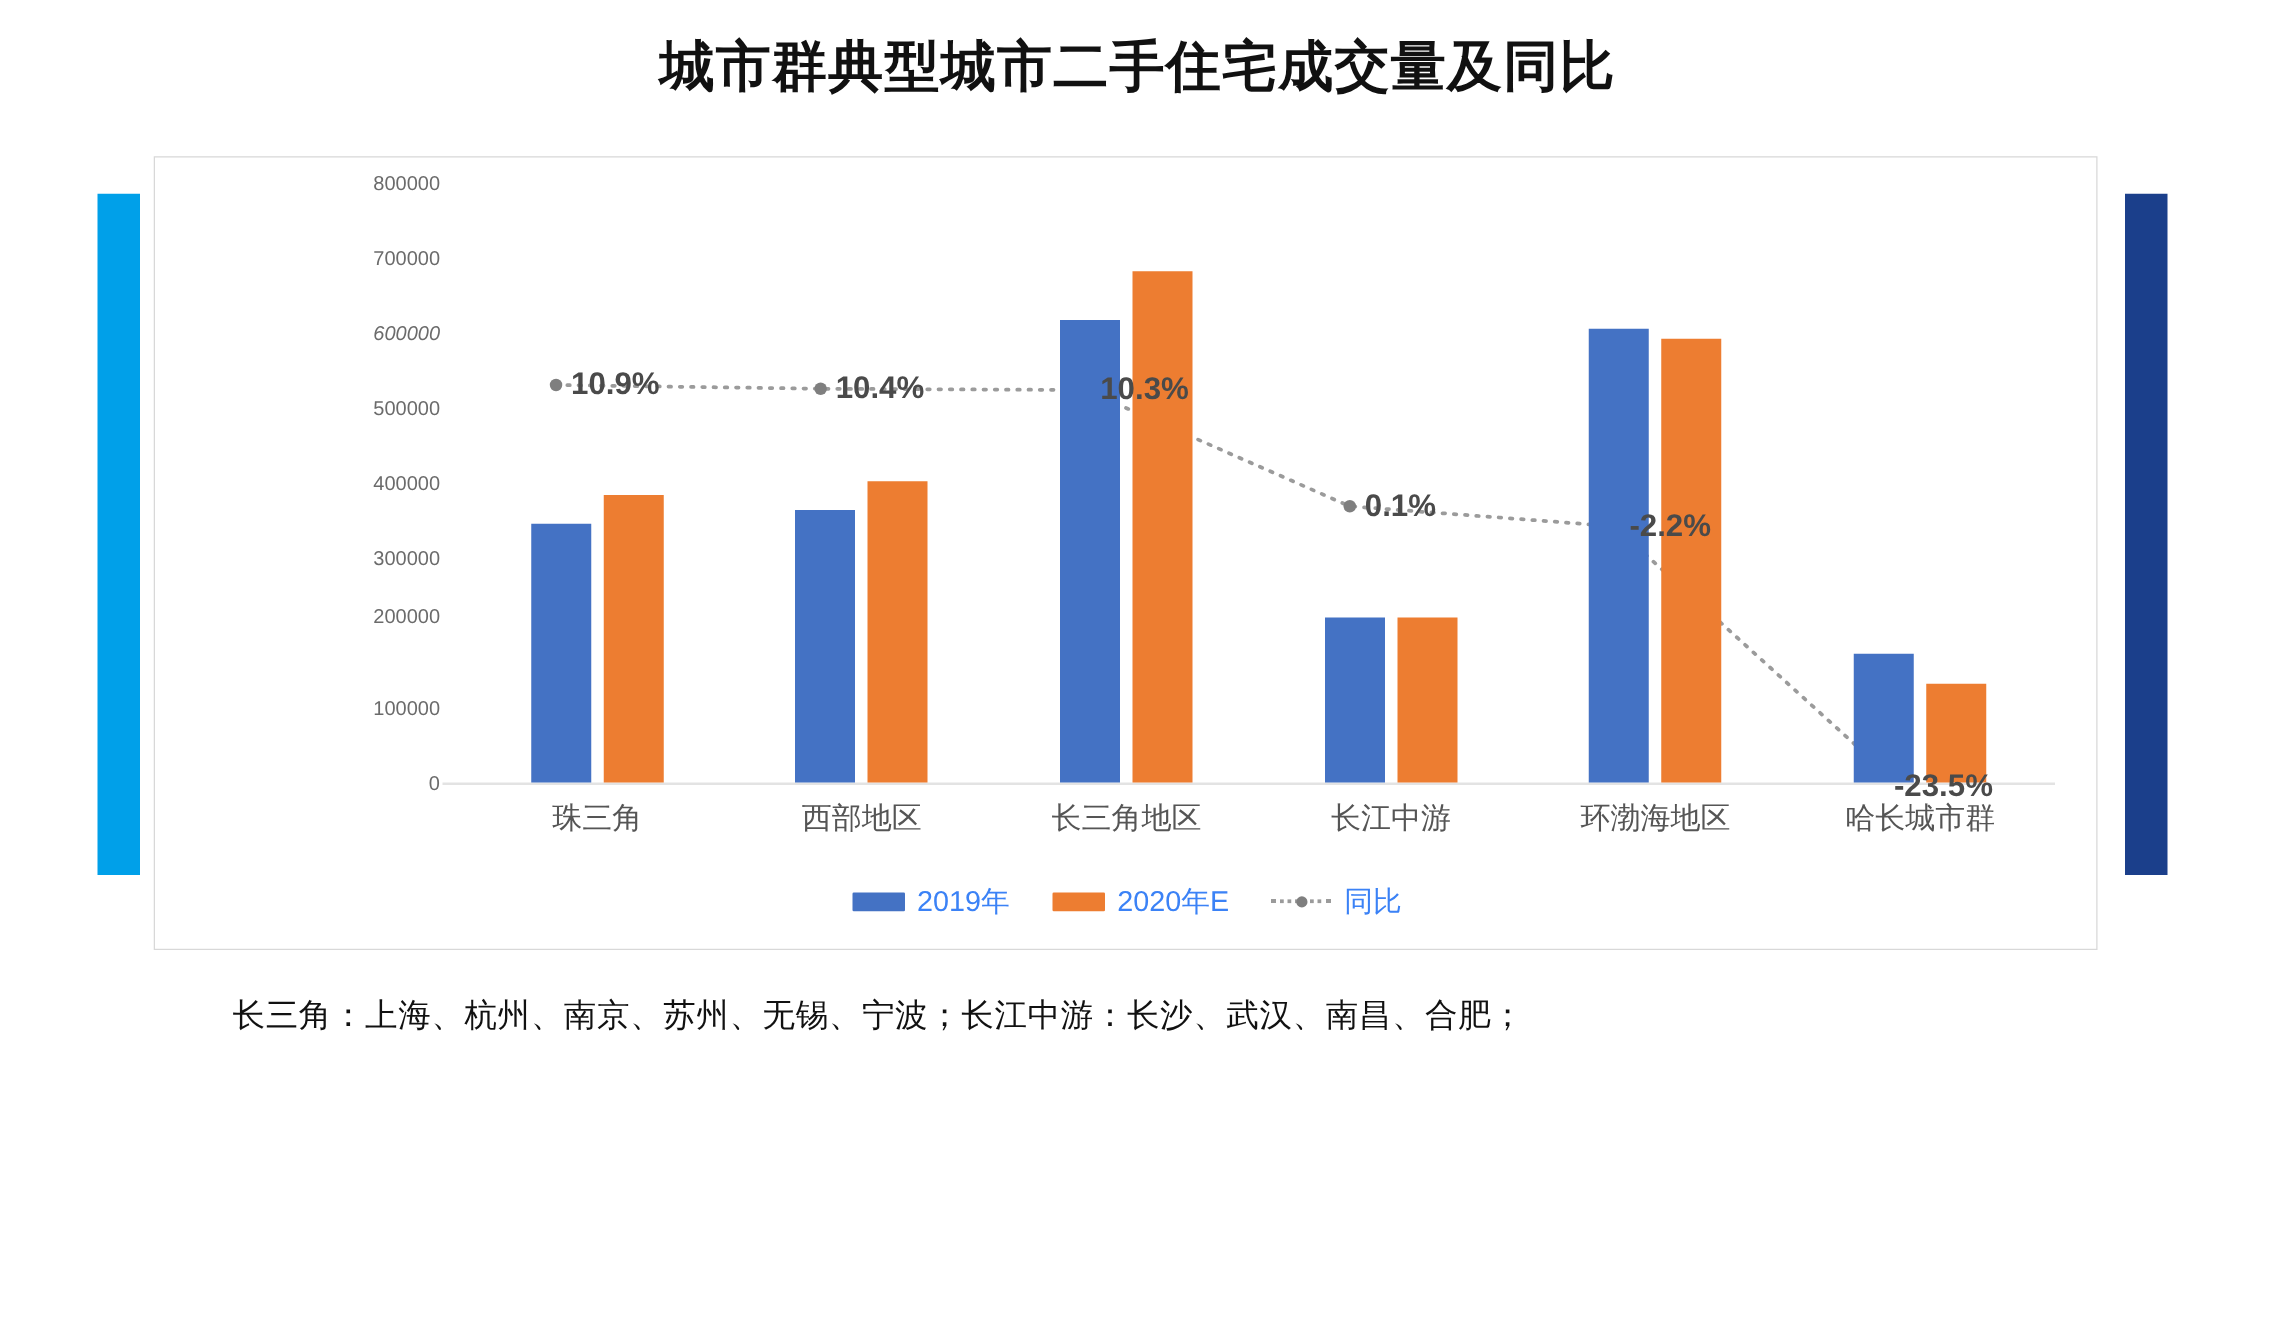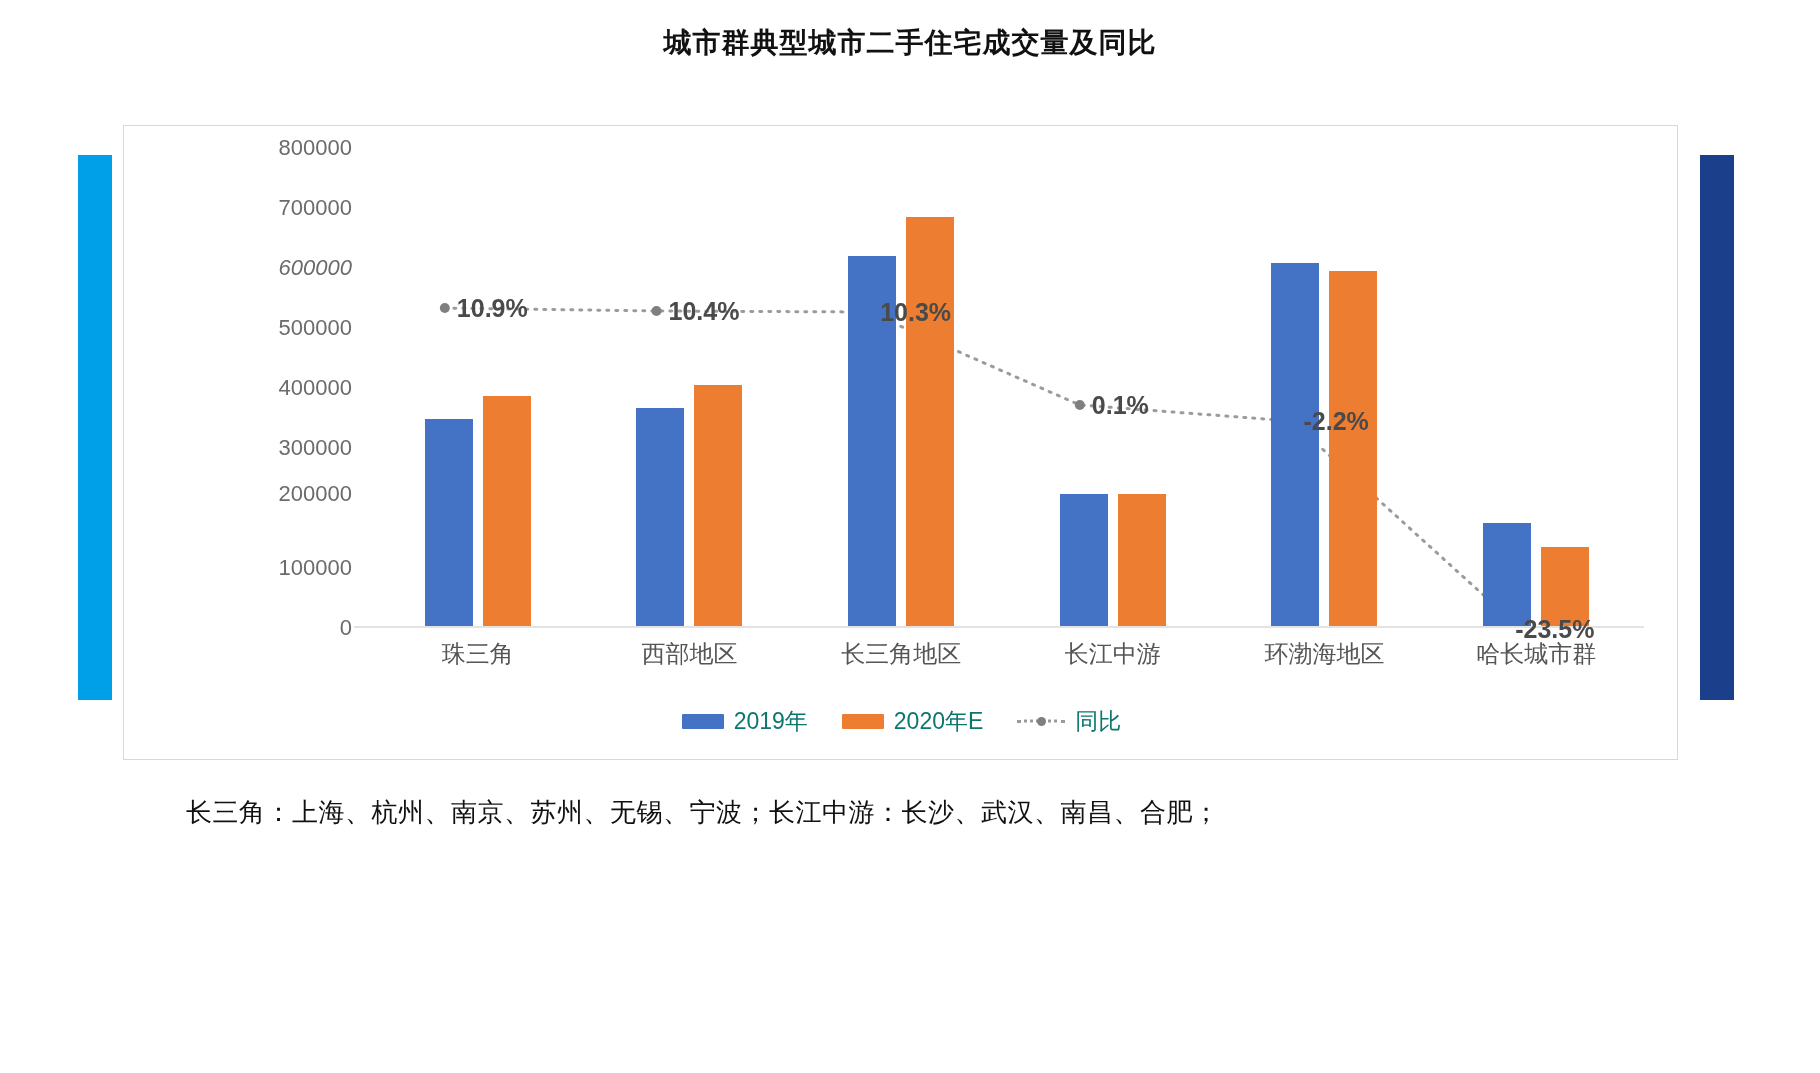--- a/index.html
+++ b/index.html
@@ -7,21 +7,21 @@
     width:1820px;height:1073px;
     background:#ffffff;
     font-family:"Liberation Sans","DejaVu Sans",sans-serif;
     overflow:hidden;
     position:relative;
   }
   #page-title{
     position:absolute;
     top:24px;left:0;width:1820px;
     text-align:center;
-    font-size:28px;
+    font-size:44px;
     font-weight:bold;
     color:#111111;
     letter-spacing:1px;
   }
   
   .side-bar{position:absolute;width:34px;}
   #side-bar-left{left:78px;top:155px;height:545px;background:#00a0e9;}
   #side-bar-right{left:1700px;top:155px;height:545px;background:#1b3f8b;}
 
   #chart-card{
@@ -32,21 +32,21 @@
     border:1px solid #d8d8d8;
     box-sizing:border-box;
   }
   #plot-wrap{position:absolute;left:0;top:0;width:1555px;height:575px;}
 
   
   .ytick{
     position:absolute;
     right:0;
     transform:translateY(-50%);
-    font-size:22px;
+    font-size:16px;
     color:#6b6b6b;
     white-space:nowrap;
   }
   #y-axis{position:absolute;left:20px;top:22px;width:208px;height:480px;}
 
   #plot-area{
     position:absolute;
     left:248px;top:22px;
     width:1270px;height:480px;
   }
@@ -85,21 +85,21 @@
     top:0;
   }
 
   
   #legend{
     position:absolute;left:0;top:570px;width:1555px;height:50px;
     display:flex;align-items:center;justify-content:center;gap:34px;
   }
   .legend-item{display:flex;align-items:center;gap:10px;}
   .swatch{width:42px;height:15px;border-radius:1px;}
-  .legend-label{font-size:23px;color:#0f766e;}
+  .legend-label{font-size:23px;color:#3b82f6;}
   .dash-swatch{
     width:48px;height:14px;position:relative;display:flex;align-items:center;justify-content:center;
   }
   .dash-swatch .dline{
     position:absolute;left:0;top:50%;width:48px;border-top:3px dotted #9b9b9b;transform:translateY(-50%);
   }
   .dash-swatch .ddot{
     position:relative;width:9px;height:9px;border-radius:50%;background:#7f7f7f;
   }
 

